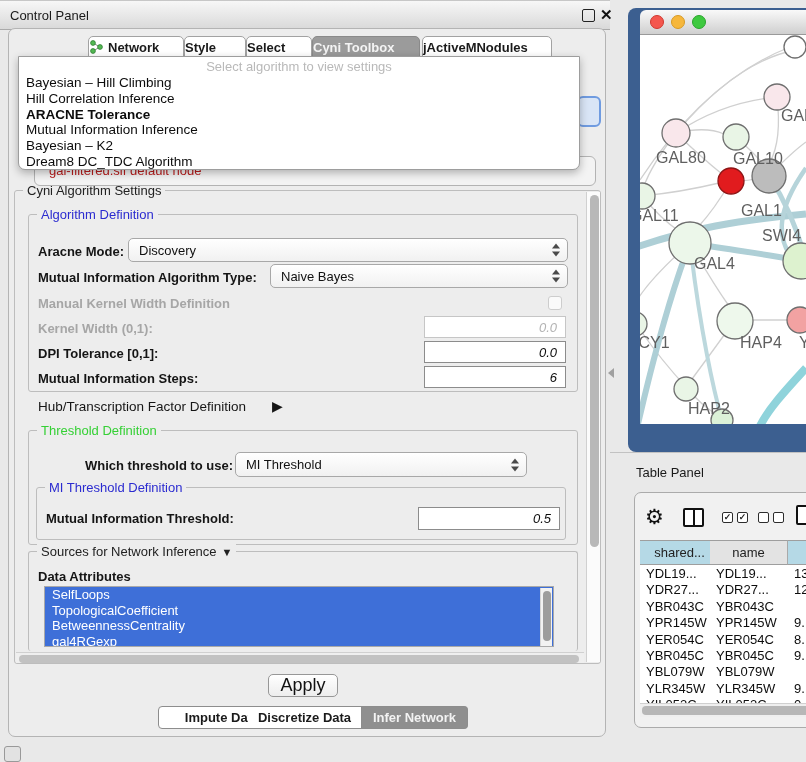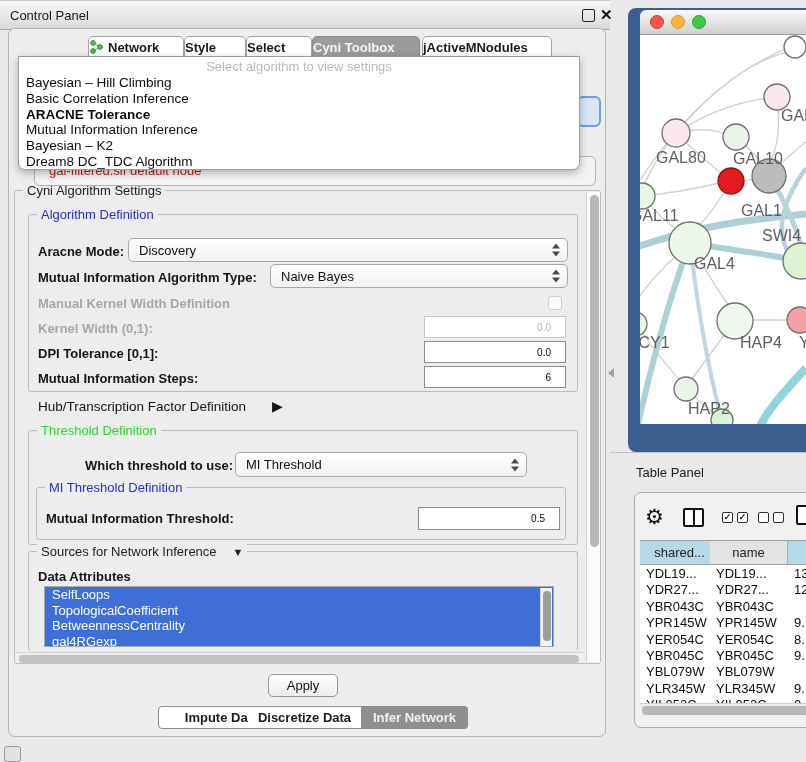--- a/index.html
+++ b/index.html
@@ -48,39 +48,39 @@
   .plain { font-weight:normal; }
 
   .combo { position:absolute; background:linear-gradient(#ffffff,#f1f1f1); border:1px solid #a8a8a8;
     border-radius:5px; font-size:13px; color:#111; display:flex; align-items:center; padding-left:10px; }
   .arrows { position:absolute; right:7px; top:50%; transform:translateY(-50%); width:8px; height:13px; }
   .arrows:before { content:""; position:absolute; top:0; left:0; border-left:4px solid transparent;
     border-right:4px solid transparent; border-bottom:5px solid #4a4a4a; }
   .arrows:after { content:""; position:absolute; bottom:0; left:0; border-left:4px solid transparent;
     border-right:4px solid transparent; border-top:5px solid #4a4a4a; }
 
-  .tfield { position:absolute; background:#fff; border:1px solid #8c8c8c; font-size:10px; color:#0d0d0d;
-    display:flex; align-items:center; justify-content:flex-end; padding-right:14px; }
+  .tfield { position:absolute; background:#fff; border:1px solid #8c8c8c; font-size:13px; color:#0d0d0d;
+    display:flex; align-items:center; justify-content:flex-end; padding-right:8px;font-style:italic; }
   .tfield.dis { border-color:#c6c6c6; color:#b3b3b3; }
   .chk { position:absolute; width:14px; height:14px; border:1px solid #cdcdcd; border-radius:3px; background:#fafafa; }
 
   
   #attr-list { left:44px; top:586px; width:510px; height:61px; background:#fff; border:1px solid #a9a9a9; overflow:hidden; }
   #attr-list .row { height:15.5px; line-height:15.5px; background:#3e6fd8; color:#fff; font-size:13px; padding-left:7px; }
   #attr-vsb { position:absolute; right:1px; top:1px; width:12px; height:59px; background:#f2f2f2; border-left:1px solid #d5d5d5; }
   #attr-vsb .th { position:absolute; left:2px; top:3px; width:8px; height:50px; background:#9d9d9d; border-radius:4px; }
 
   
   .vsb-track { position:absolute; background:#fbfbfb; border-left:1px solid #d0d0d0; }
   .vsb-thumb { position:absolute; background:#b8b8b8; border-radius:5px; }
   .hsb-track { position:absolute; background:#efefef; border-top:1px solid #d0d0d0; }
   .hsb-thumb { position:absolute; background:#c2c2c2; border-radius:4px; }
 
   #apply-btn { left:268px; top:674px; width:70px; height:23px; background:linear-gradient(#ffffff,#ededed);
-    border:1px solid #979797; border-radius:5px; font-size:13px; color:#111;
+    border:1px solid #979797; border-radius:5px; font-size:18px; color:#111;
     display:flex; align-items:center; justify-content:center; }
 
   .btab { position:absolute; top:706px; height:23px; background:#fff; border:1px solid #8d8d8d;
     display:flex; align-items:center; justify-content:center; font-size:13px; font-weight:600; color:#1a1a1a; }
   .btab.sel { background:#8f8f8f; color:#f3f3f3; }
 
   
   #net-frame { left:628px; top:8px; width:178px; height:444px; background:#3c5f90; border-radius:8px 0 0 8px; }
   #net-titlebar { left:640px; top:10px; width:166px; height:25px;
     background:linear-gradient(#f9f9f9,#cfcfcf); border-bottom:1px solid #9a9a9a; border-radius:6px 0 0 0; }
@@ -143,21 +143,21 @@
 </div>
 
 <div class="abs" id="combo-frag"></div>
 <div class="abs" id="bg-combo">
   <span>gal-filtered.sif default node</span>
 </div>
 
 <div class="abs" id="algo-dd">
   <div class="ph">Select algorithm to view settings</div>
   <div class="it">Bayesian – Hill Climbing</div>
-  <div class="it">Basic Correlation Inference</div>
+  <div class="it">Hill Correlation Inference</div>
   <div class="it dd-bold">ARACNE Tolerance</div>
   <div class="it">Mutual Information Inference</div>
   <div class="it">Bayesian – K2</div>
   <div class="it">Dream8 DC_TDC Algorithm</div>
 </div>
 
 <div class="grp" style="left:14px;top:190px;width:587px;height:474px;">
   <span class="grp-title">Cyni Algorithm Settings</span>
 </div>
 
@@ -202,21 +202,21 @@
 </div>
 <div class="grp" style="left:36px;top:487px;width:530px;height:53px;">
   <span class="grp-title t-blue">MI Threshold Definition</span>
 </div>
 <span class="lbl" style="left:46px;top:511px;">Mutual Information Threshold:</span>
 <div class="tfield" style="left:418px;top:507px;width:142px;height:23px;">
   <span>0.5</span>
 </div>
 
 <div class="grp" style="left:28px;top:551px;width:550px;height:100px;border-bottom:none;">
-  <span class="grp-title" style="display:flex;gap:16px;align-items:center;">
+  <span class="grp-title" style="display:flex;gap:5px;align-items:center;">
     <span>Sources for Network Inference</span>
     <span style="font-size:11px;color:#222;">▼</span>
   </span>
 </div>
 <span class="lbl" style="left:38px;top:569px;">Data Attributes</span>
 <div class="abs" id="attr-list">
   <div class="row">SelfLoops</div>
   <div class="row">TopologicalCoefficient</div>
   <div class="row">BetweennessCentrality</div>
   <div class="row">gal4RGexp</div>

